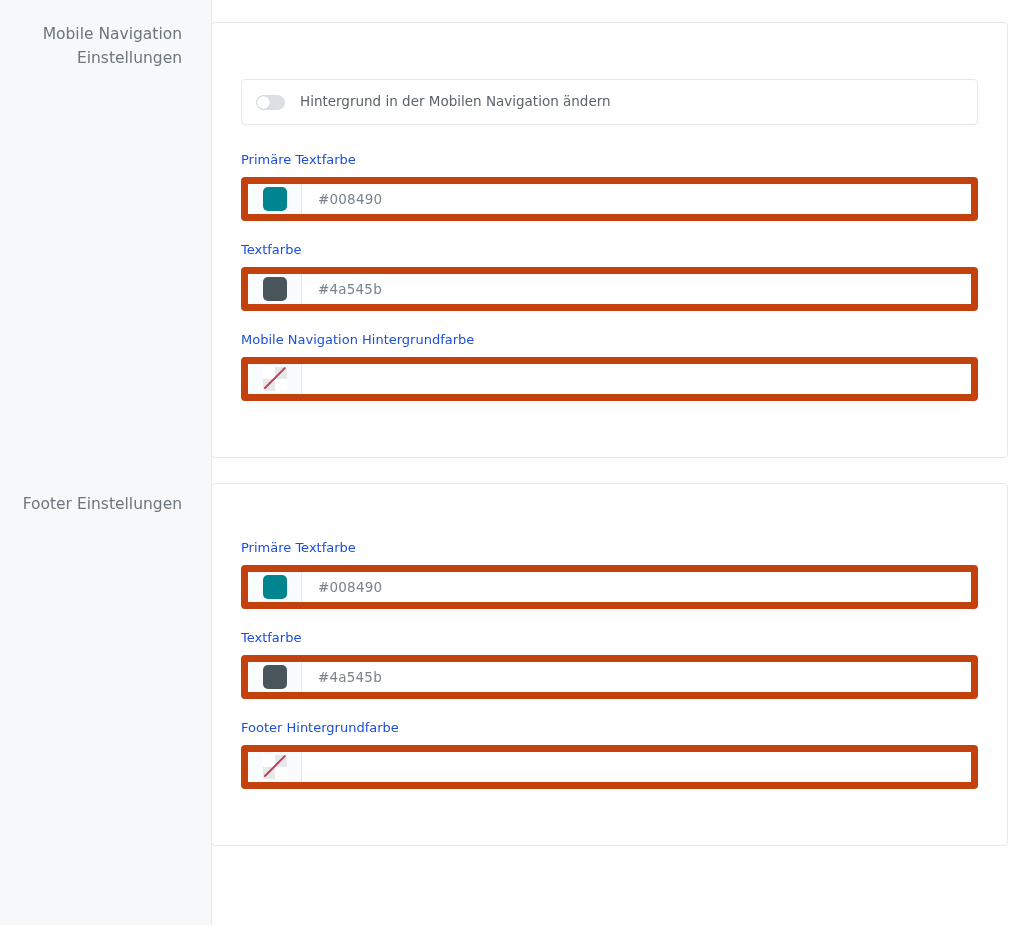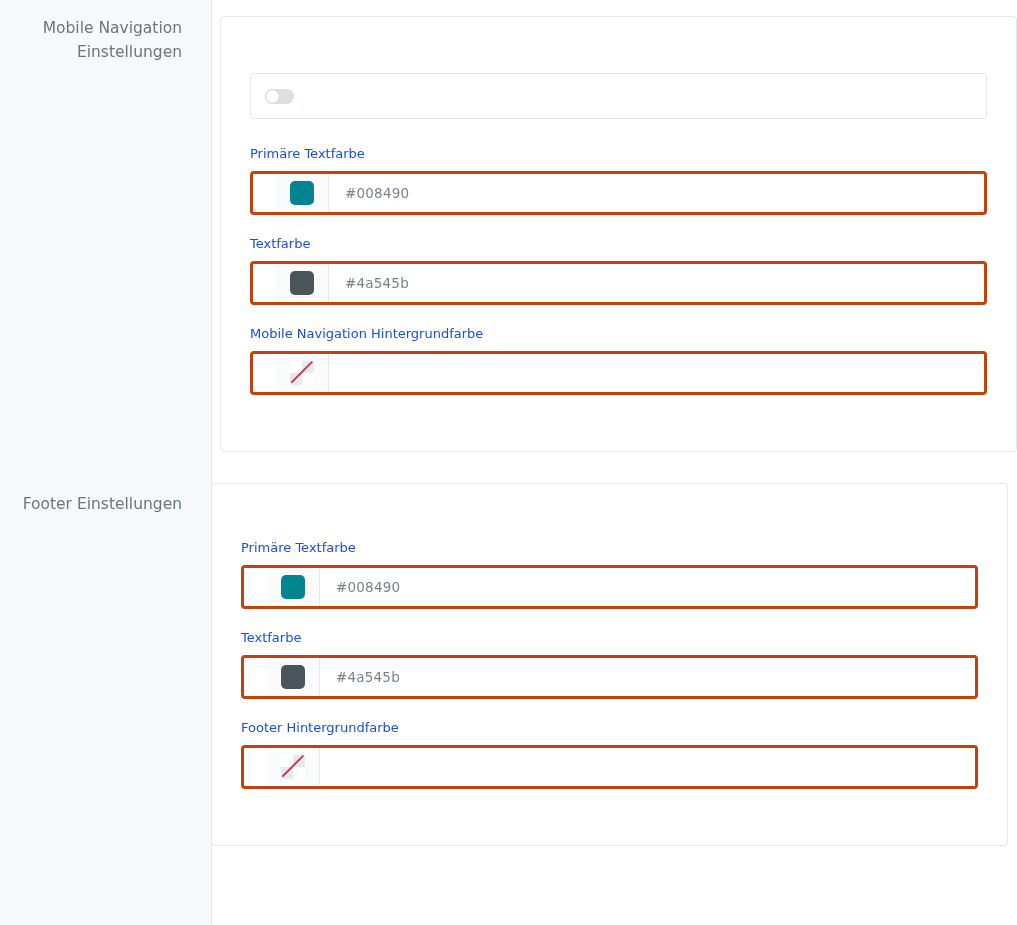--- a/index.html
+++ b/index.html
@@ -119,25 +119,24 @@
     font-size: 13px;
     color: #1d4ed8;
     margin-bottom: 8px;
     line-height: 1.3;
   }
 
   .color-input {
     display: flex;
     align-items: stretch;
     height: 44px;
-    border: 3px solid #c2410c;
+    border: 7px solid #c2410c;
     border-radius: 4px;
     background: #ffffff;
     overflow: hidden;
-    padding-left: 22px;
   }
 
   .swatch-box {
     flex: 0 0 54px;
     width: 54px;
     display: flex;
     align-items: center;
     justify-content: center;
     background: #fafbfc;
     border-right: 1px solid #e4e7eb;
@@ -187,31 +186,32 @@
 </style>
 </head>
 <body>
 
 <div class="page">
 
   <div class="content-plane"></div>
 
   <div class="sections">
 
-    <div class="section" style="top:16px;justify-content:space-between;">
+    <div class="section" style="top:22px;">
 
       <div class="section-title">Mobile Navigation
 Einstellungen</div>
 
       <div class="section-card">
 
         <div class="toggle-field">
           <span class="switch">
             <span class="knob"></span>
           </span>
+          <span class="switch-label">Hintergrund in der Mobilen Navigation ändern</span>
         </div>
 
         <div class="field">
           <span class="field-label">Primäre Textfarbe</span>
           <div class="color-input">
             <div class="swatch-box">
               <span class="swatch" style="background:#008490;"></span>
             </div>
             <div class="color-value">#008490</div>
           </div>

